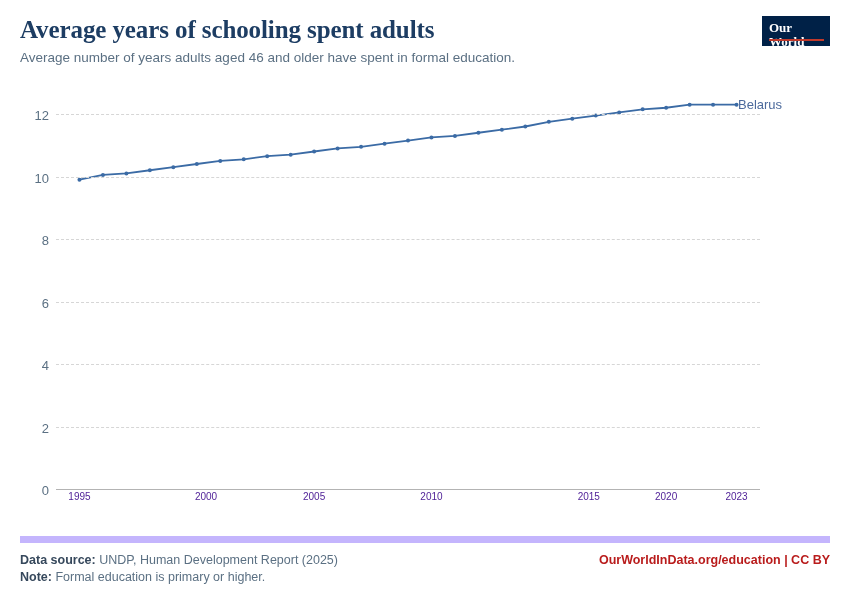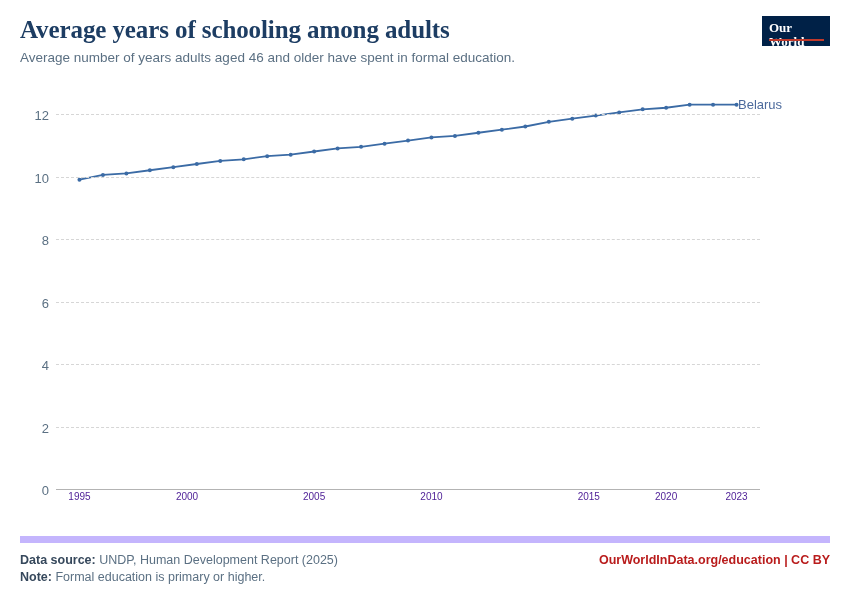--- a/index.html
+++ b/index.html
@@ -143,21 +143,21 @@
   }
   .footer b { color: #36485c; }
   .footer-right { color: #b91c1c; white-space: nowrap; font-weight: bold; }
 </style>
 </head>
 <body>
 
 <div class="page">
 
   <div class="header">
-    <h1 class="title">Average years of schooling among adults</h1>
+    <h1 class="title">Average years of schooling spent adults</h1>
     <p class="subtitle">Average number of years adults aged 46 and older have spent in formal education.</p>
     <div class="owid-logo">
       <span>Our World</span>
       <span class="l2">in Data</span>
       <span class="owid-underline"></span>
     </div>
   </div>
 
   <div class="chart-area">
     <div class="plot" id="plot">
@@ -211,21 +211,21 @@
         <div class="gridline" style="top: 87.5px;">
           <span class="ytick">10</span>
         </div>
         <div class="gridline" style="top: 25px;">
           <span class="ytick">12</span>
         </div>
         <div class="series-label" style="left: 682px; top: 7.625px; color: rgb(76, 106, 156);">Belarus</div>
       </div>
     <div class="xaxis" id="xaxis">
         <div class="xtick" style="left: 23.4667px;">1995</div>
-        <div class="xtick" style="left: 131px;">2000</div>
+        <div class="xtick" style="left: 150px;">2000</div>
         <div class="xtick" style="left: 258.133px;">2005</div>
         <div class="xtick" style="left: 375.467px;">2010</div>
         <div class="xtick" style="left: 492.8px; margin-left: 40px;">2015</div>
         <div class="xtick" style="left: 610.133px;">2020</div>
         <div class="xtick" style="left: 680.533px;">2023</div>
       </div>
   </div>
 
   <div class="footer">
     <div class="footer-row">

